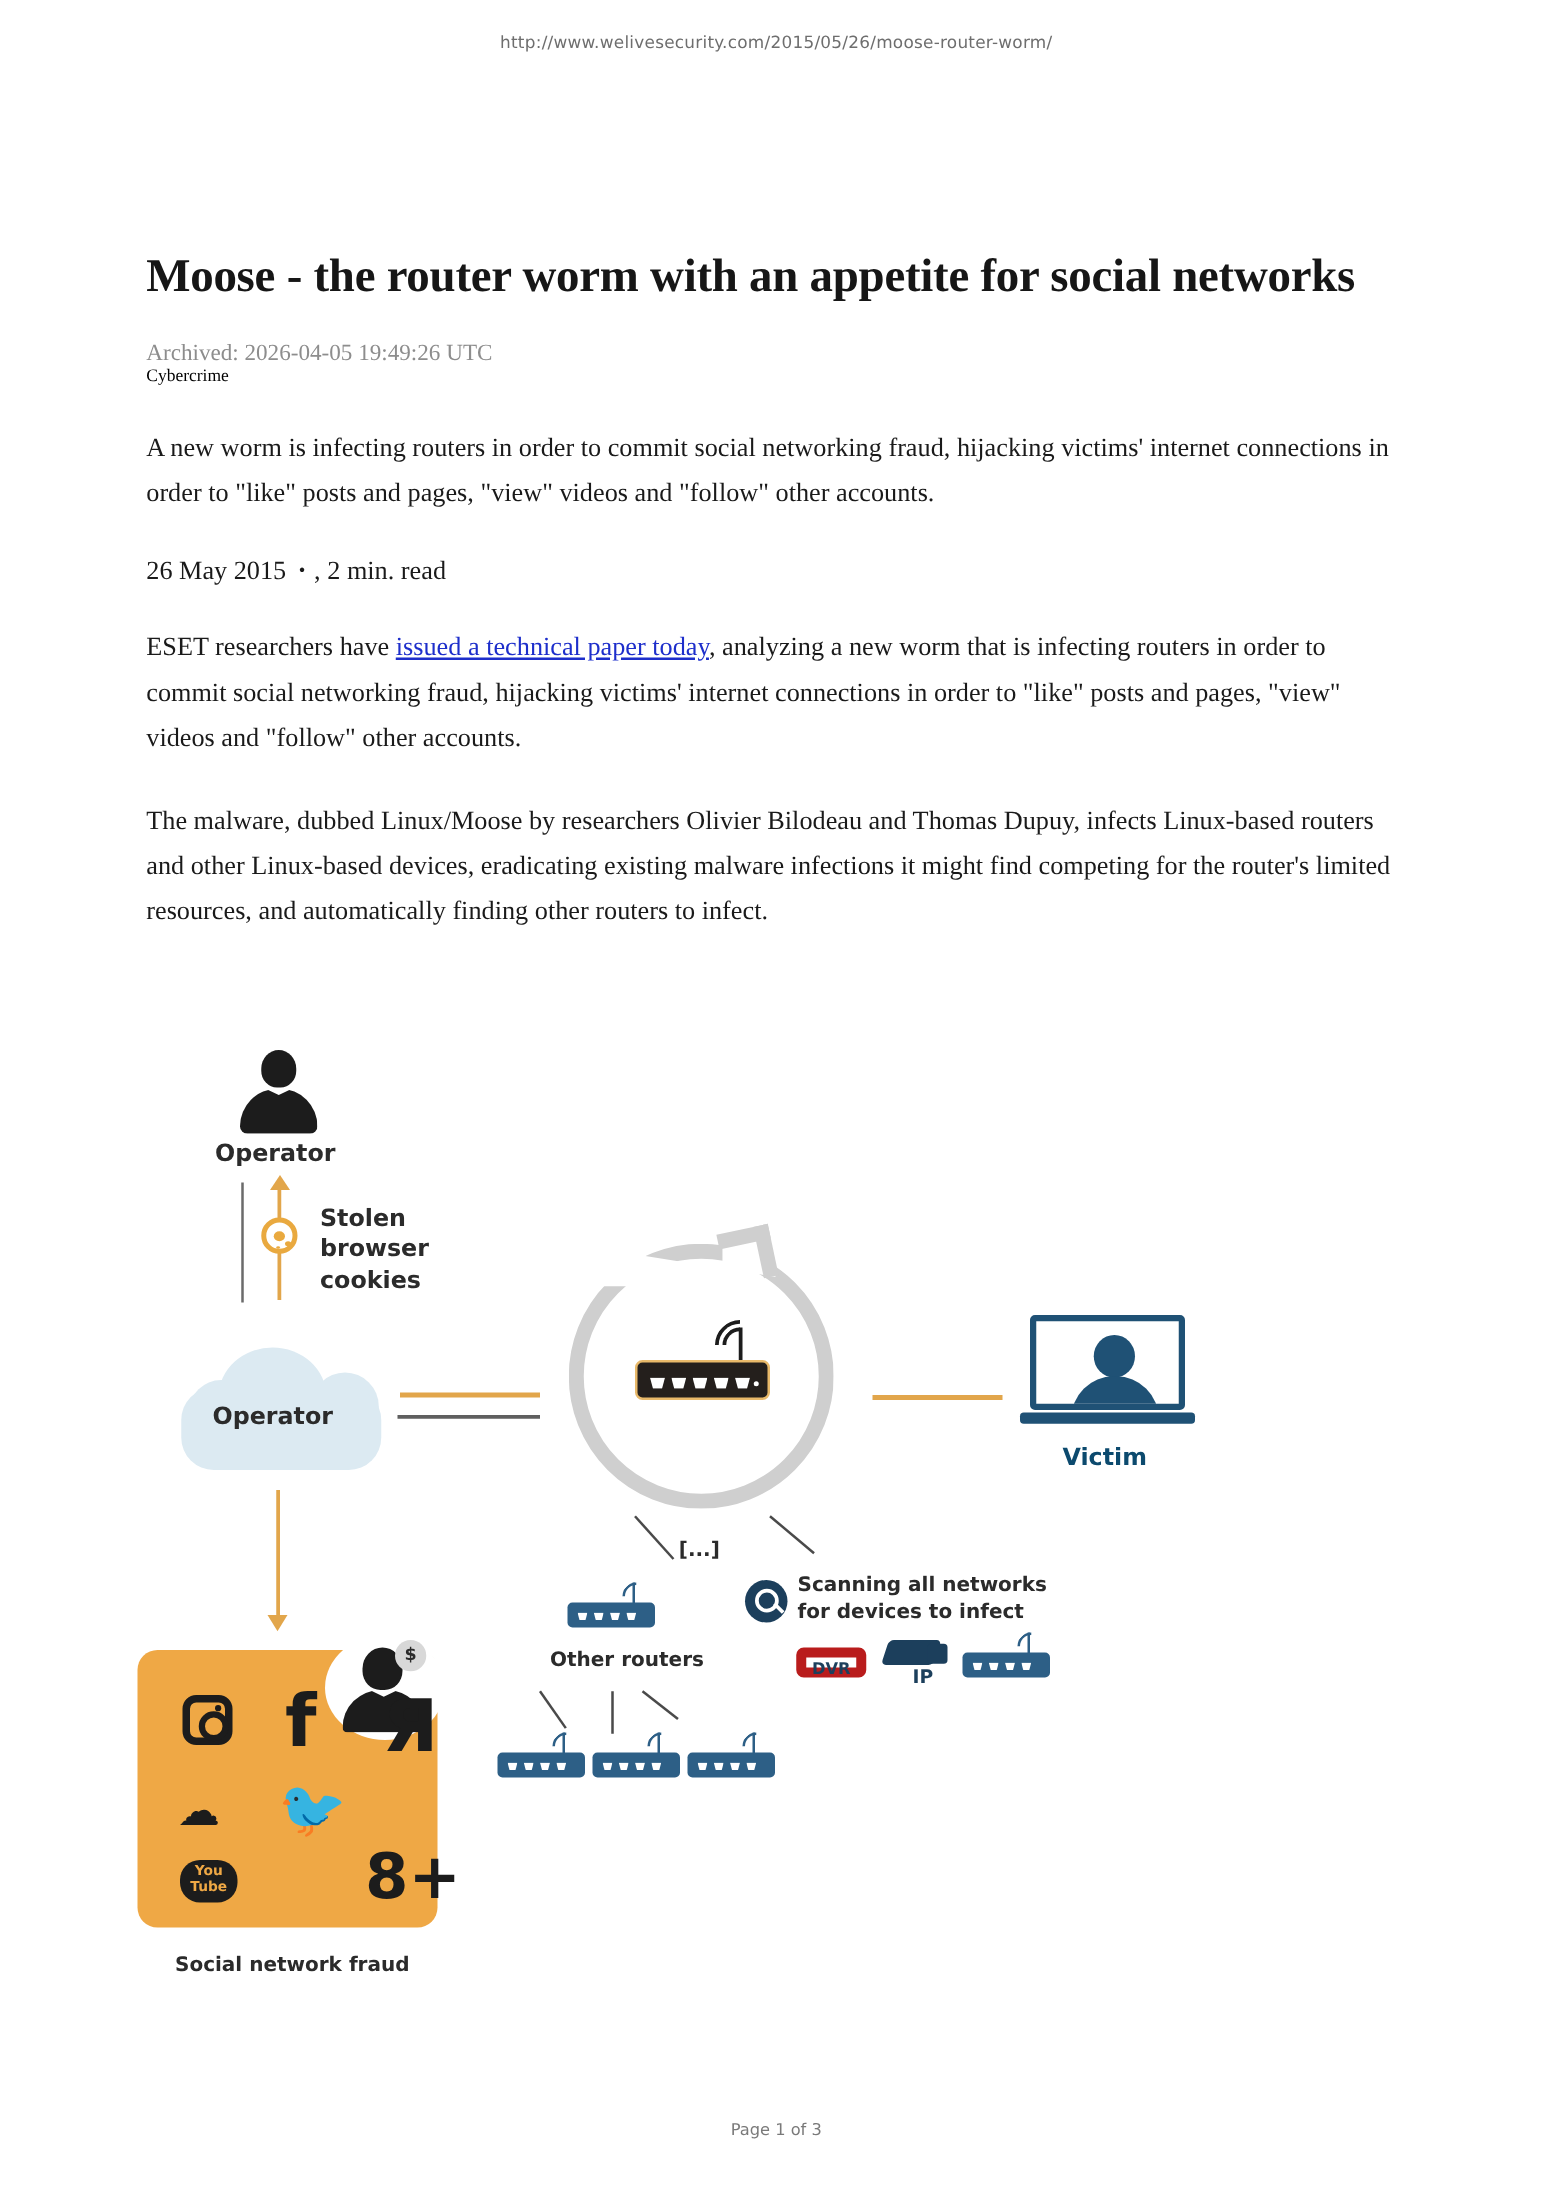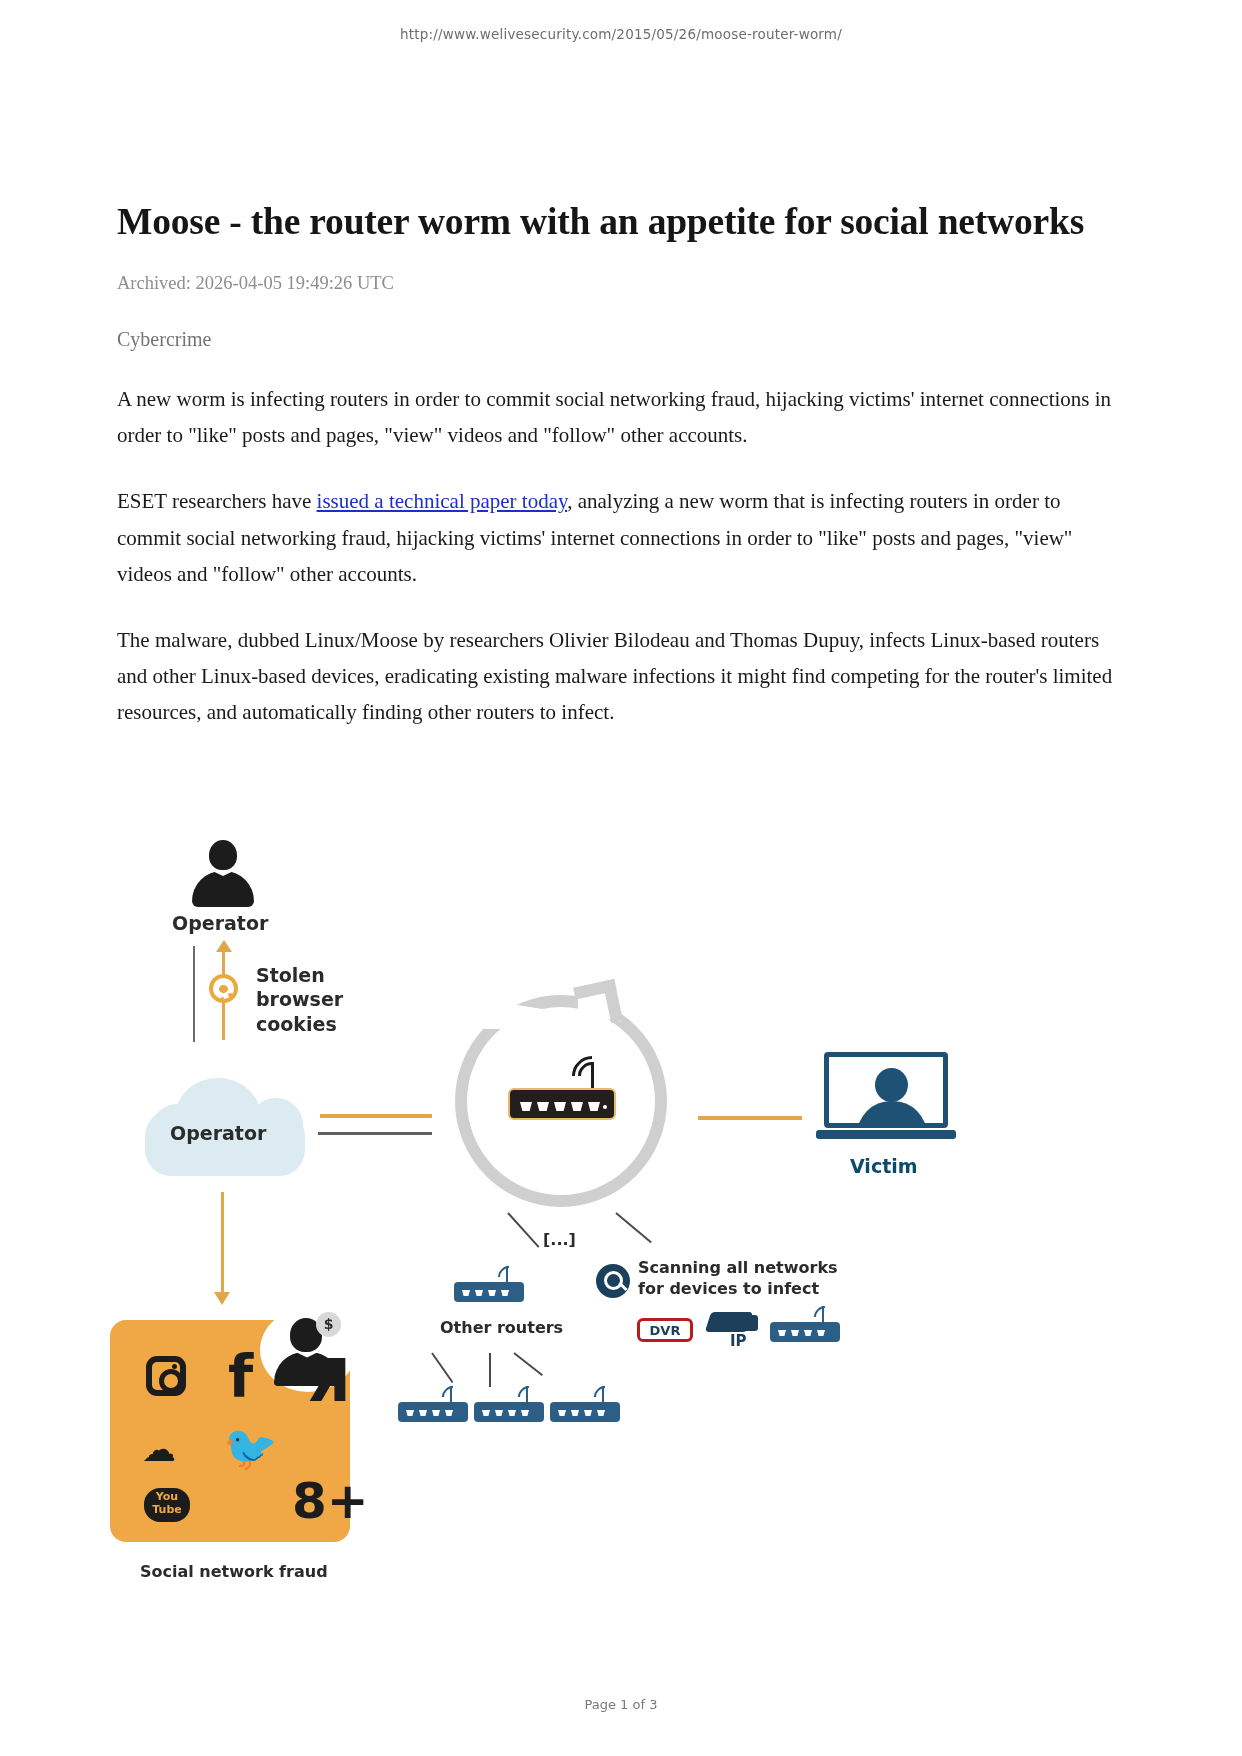--- a/index.html
+++ b/index.html
@@ -55,23 +55,22 @@
     font-size: 21px;
     color: #4f4f4f;
     margin-top: 42px;
   }
   .archived {
     font-size: 18.5px;
     color: #8d8d8d;
     margin-top: 29px;
   }
   .category {
-    font-size: 20px;
-    color: #737373;
-    margin-top: 34px;
+    font-size: 14px;
+    color: #000000;
   }
   p.body-par {
     font-size: 21px;
     line-height: 1.72;
     color: #1a1a1a;
     margin: 30px 0 0 0;
   }
   .dateline {
     font-size: 21px;
     color: #1a1a1a;
@@ -524,21 +523,21 @@
     left: 528px; top: 418px;
     line-height: 1.3;
     white-space: normal;
     width: 230px;
     font-size: 16px;
   }
   .dvr-box {
     position: absolute;
     left: 527px; top: 478px;
     width: 56px; height: 24px;
-    border: 3px solid #b91c1c;
+    border: 8px solid #b91c1c;
     border-radius: 6px;
     color: #1c3f5c;
     font-family: "DejaVu Sans", sans-serif;
     font-weight: bold;
     font-size: 13px;
     text-align: center;
     line-height: 20px;
     box-sizing: border-box;
   }
   .ipcam {
@@ -583,20 +582,23 @@
 
 <div class="page">
 
   <div class="url-bar">http://www.welivesecurity.com/2015/05/26/moose-router-worm/</div>
 
   <div class="content">
     <h1 class="title">Moose - the router worm with an appetite for social networks</h1>
     <div class="archived">Archived: 2026-04-05 19:49:26 UTC</div>
     <div class="category">Cybercrime</div>
     <p class="body-par">A new worm is infecting routers in order to commit social networking fraud, hijacking victims' internet connections in order to "like" posts and pages, "view" videos and "follow" other accounts.</p>
+    <div class="dateline">
+      <span>26 May 2015</span><span class="dot">•</span><span>, 2 min. read</span>
+    </div>
     <p class="body-par"><span>ESET researchers have </span><a class="inline-link" href="#">issued a technical paper today</a><span>, analyzing a new worm that is infecting routers in order to commit social networking fraud, hijacking victims' internet connections in order to "like" posts and pages, "view" videos and "follow" other accounts.</span></p>
     <p class="body-par">The malware, dubbed Linux/Moose by researchers Olivier Bilodeau and Thomas Dupuy, infects Linux-based routers and other Linux-based devices, eradicating existing malware infections it might find competing for the router's limited resources, and automatically finding other routers to infect.</p>
   </div>
 
   <div class="diagram">
 
     <div class="operator-icon">
       <div class="op-head"></div>
       <div class="op-body"></div>
     </div>

